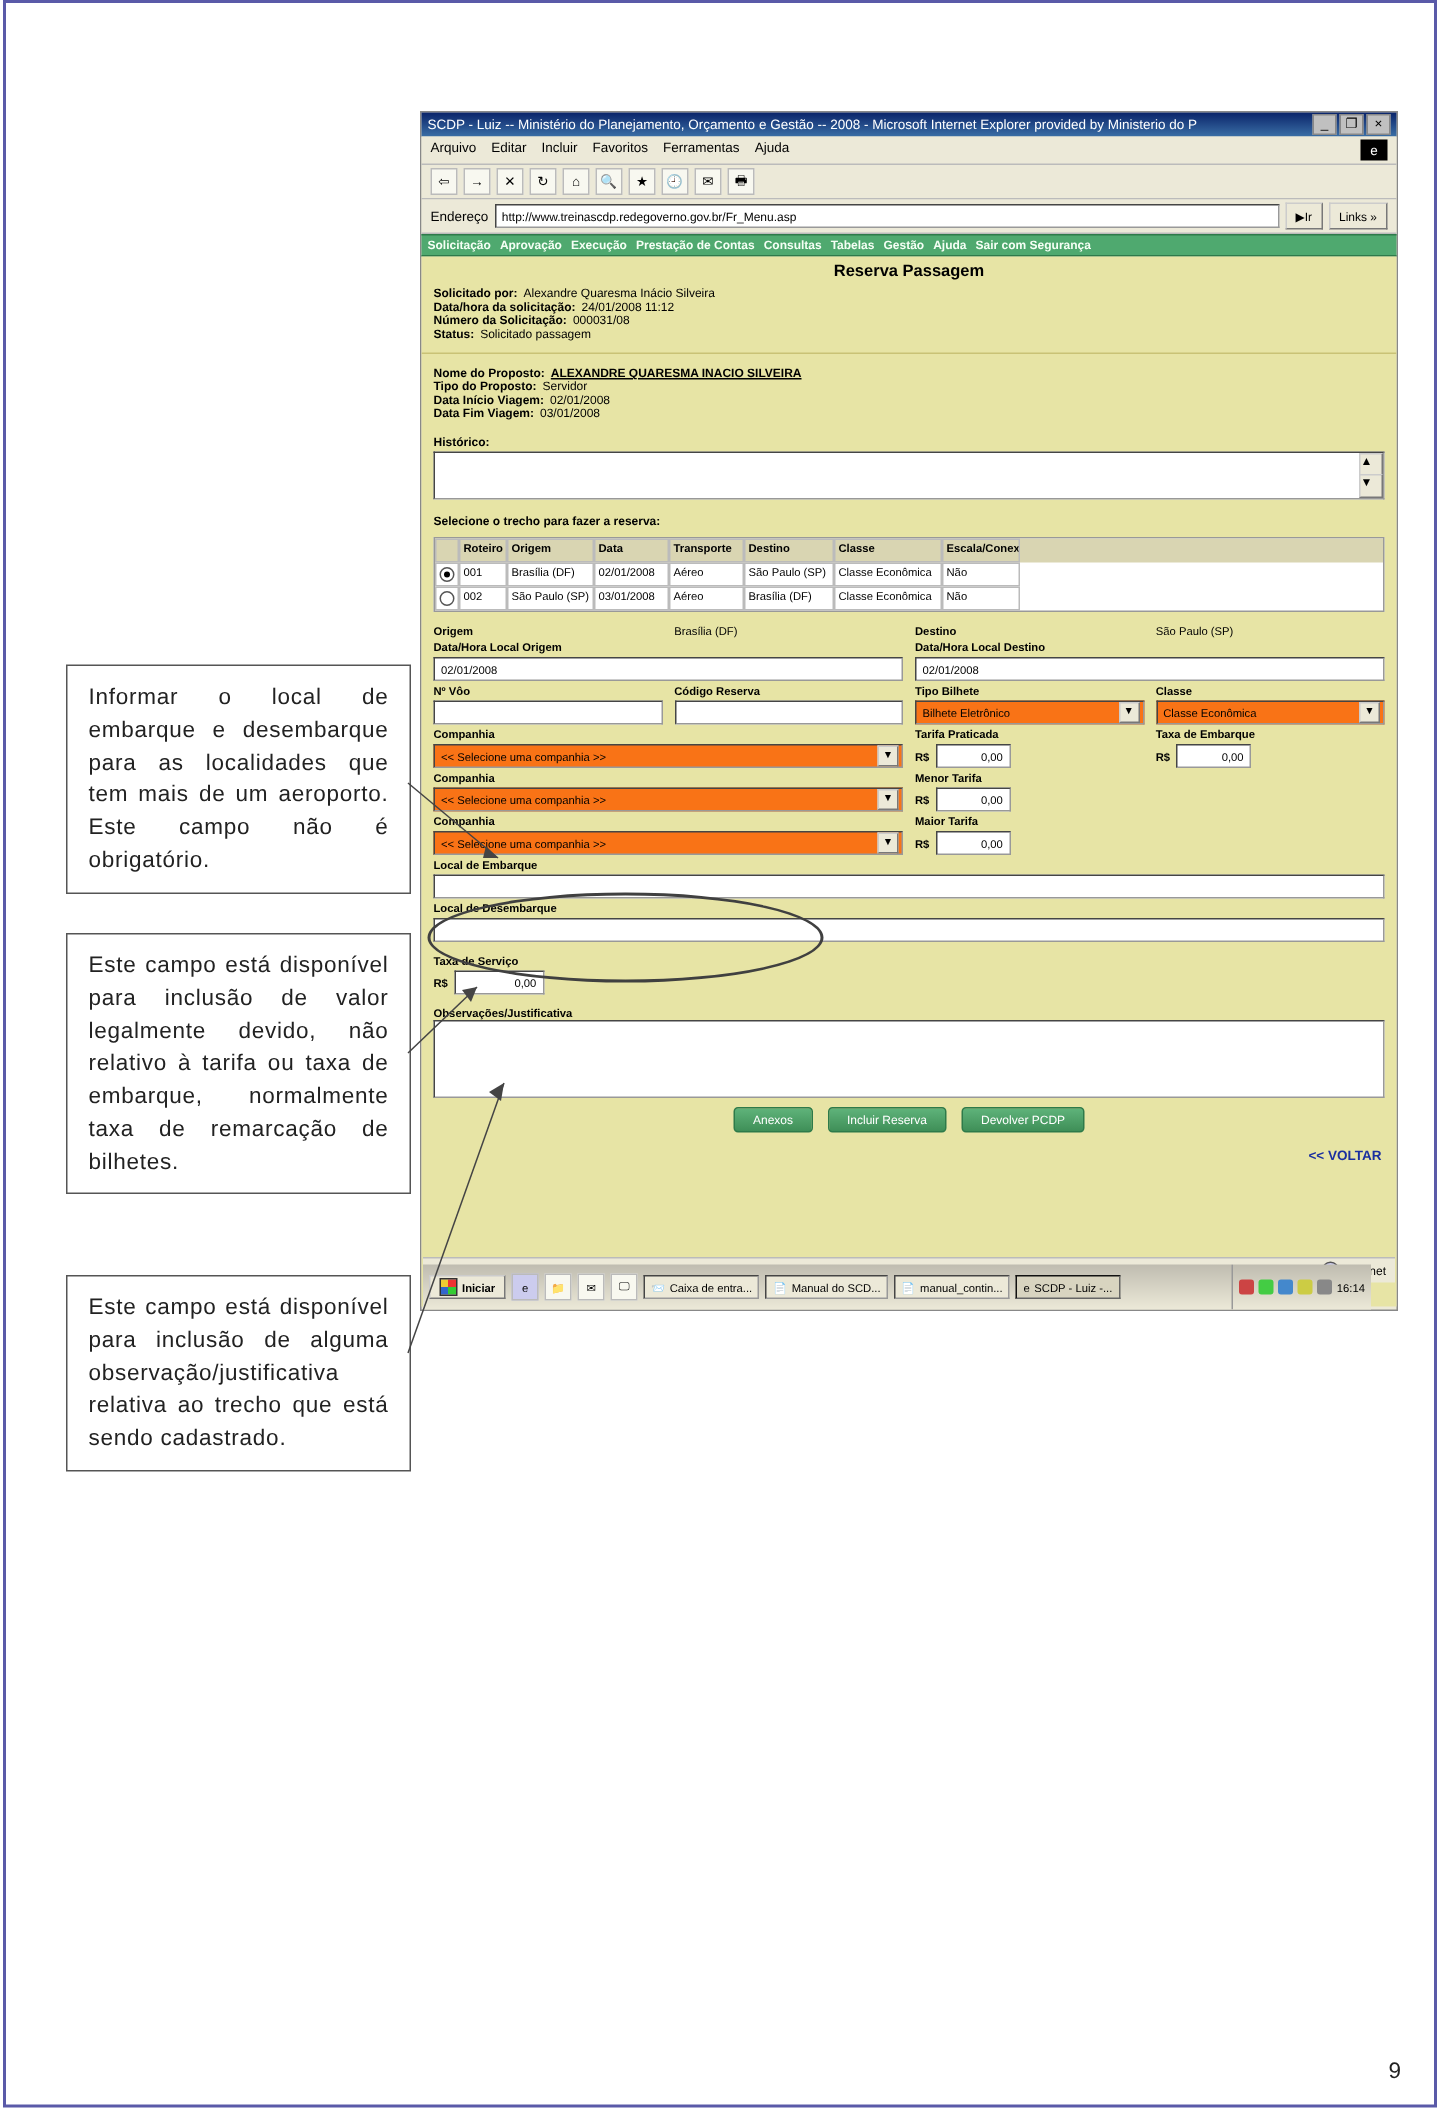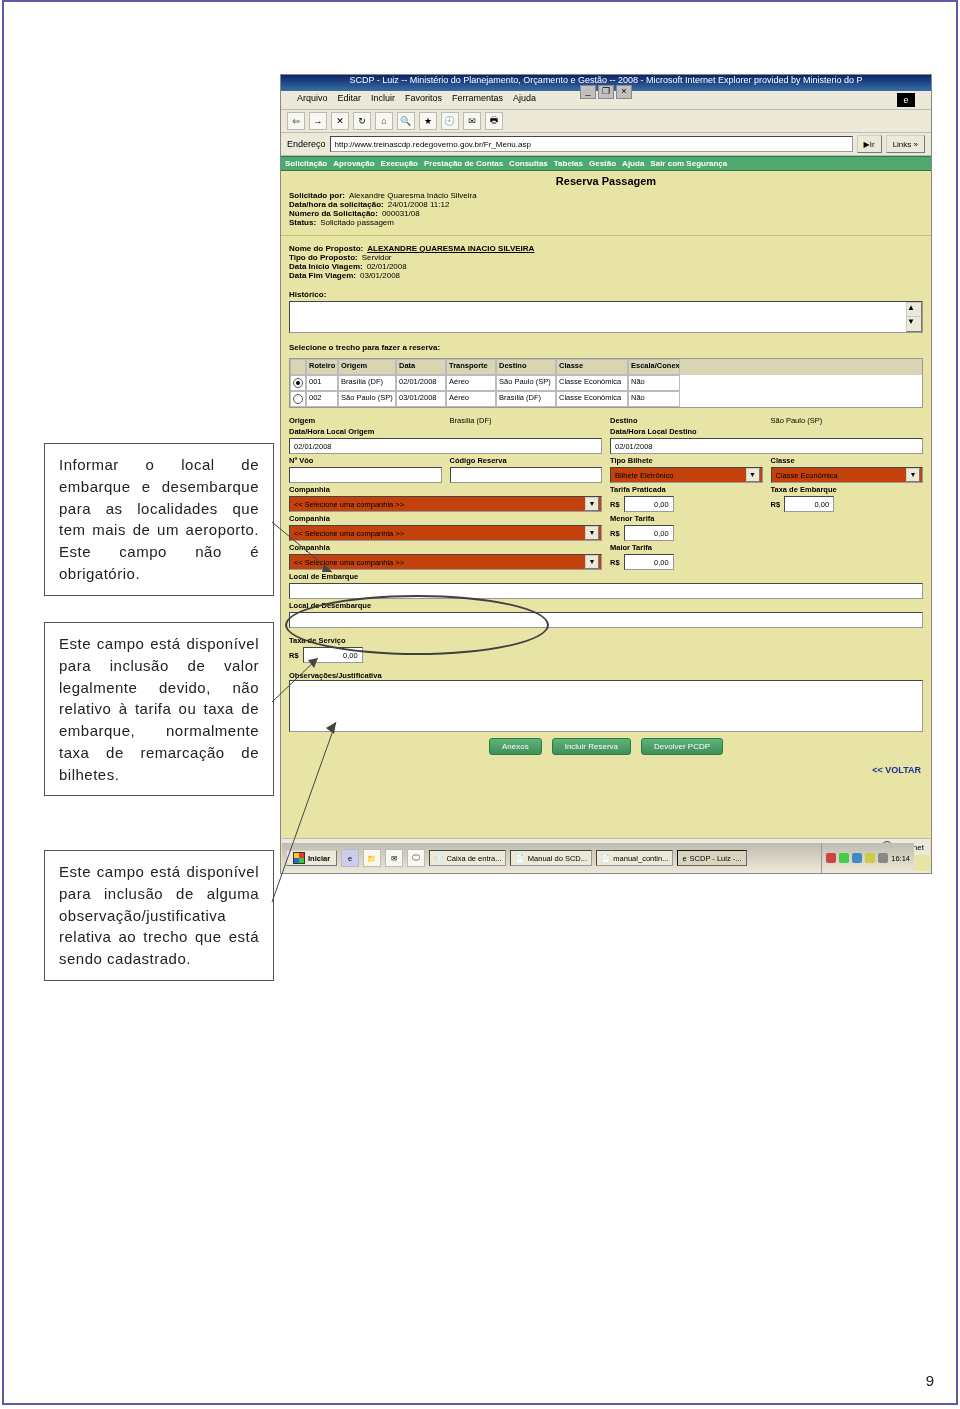--- a/index.html
+++ b/index.html
@@ -44,33 +44,32 @@
   
   .titlebar {
     display: flex;
     align-items: center;
     justify-content: space-between;
     background: linear-gradient(#0a246a, #3a6ea5);
     color: #fff;
     height: 16px;
     padding: 0 4px;
     font-size: 9px;
-    flex-direction: column;
   }
   .titlebar .win-btns { display: flex; gap: 2px; }
   .titlebar .win-btn {
     width: 14px; height: 12px;
     background: #c0c0c0; border: 1px solid #888;
     text-align: center; line-height: 10px; color: #000;
   }
   
   .menubar {
     display: flex; gap: 10px;
     background: #ece9d8;
-    padding: 2px 16px;
+    padding: 2px 6px;
     border-bottom: 1px solid #bbb;
     font-size: 9px;
   }
   .menubar .spacer { flex: 1; }
   .menubar .logo {
     width: 18px; height: 14px;
     background: #000; color: #fff;
     text-align: center; line-height: 14px;
   }
   
@@ -168,21 +167,21 @@
     gap: 2px 8px;
     font-size: 7.5px;
   }
   .formgrid .lbl { font-weight: bold; }
   .formgrid .fld {
     background: #fff; border: 1px inset #999; height: 14px;
     padding: 0 4px; display: flex; align-items: center;
     font-size: 7.5px;
   }
   .formgrid .sel {
-    background: #c2410c; border: 1px inset #999; height: 14px;
+    background: #f97316; border: 1px inset #999; height: 14px;
     display: flex; align-items: center; justify-content: space-between;
     padding: 0 2px 0 4px;
   }
   .sel .chev { width: 12px; height: 12px; background: #ece9d8; border: 1px outset #ccc; font-size: 7px; text-align: center; line-height: 12px; }
   .row-span { grid-column: 1 / -1; }
   .col-2 { grid-column: span 2; }
   .money-row { display: flex; gap: 4px; align-items: center; }
   .money-row .cur { font-weight: bold; }
   
   .highlight-oval {

